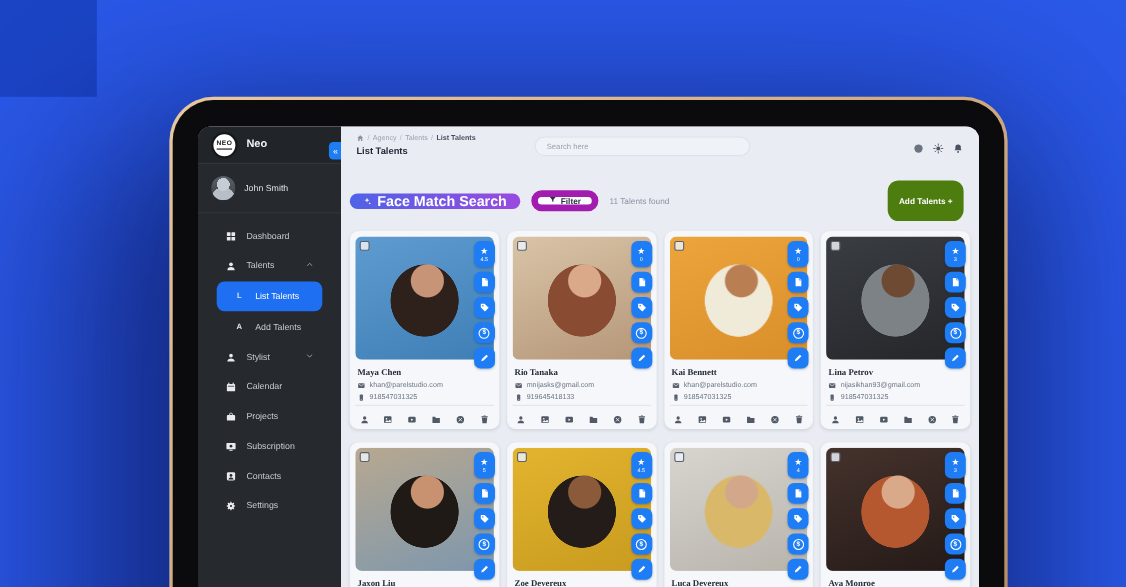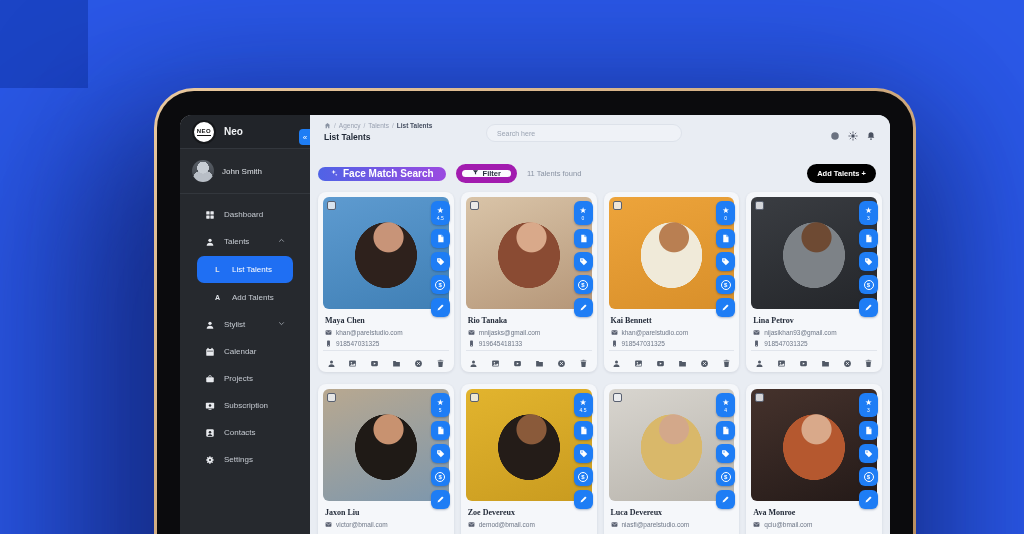--- a/index.html
+++ b/index.html
@@ -48,28 +48,28 @@
     background:#eff2f7; border:1px solid #dde2ea; font-size:7px; color:#586072; padding:0 10px; outline:none; }
   .search::placeholder { color:#9aa3b2; }
   .h-icons { position:absolute; right:14px; top:12px; display:flex; gap:8px; align-items:center; }
   .h-ic { width:10px; height:10px; color:#4a5160; cursor:pointer; }
   .h-ic svg { width:10px; height:10px; }
   .h-ic.globe { color:#6b7280; }
 
   
   .toolbar { display:flex; align-items:center; gap:10px; margin:7px 14px 0 8px; }
   .btn-face { display:flex; align-items:center; gap:5px; height:14px; padding:0 12px; border:none; cursor:pointer;
-    border-radius:11px; background:linear-gradient(90deg,#4f63e6,#9b4ae0); color:#fff; font-size:10px; font-weight:bold; }
+    border-radius:11px; background:linear-gradient(90deg,#4f63e6,#9b4ae0); color:#fff; font-size:13px; font-weight:bold; }
   .btn-face svg { width:8px; height:8px; }
   .btn-filter { display:flex; align-items:center; gap:4px; height:19px; padding:0 10px; cursor:pointer;
     border-radius:10px; background:#fbfcfe; border:6px solid #a21caf; color:#2a3140; font-size:7.5px; font-weight:bold; }
   .btn-filter svg { width:7px; height:7px; }
   .results { font-size:7.5px; color:#8a93a3; }
-  .btn-add { margin-left:auto; height:19px; padding:0 10px; border:none; cursor:pointer;
-    border-radius:10px; background:#000000; color:#fff; font-size:7.5px; font-weight:bold; }
+  .btn-add { margin-left:auto; height:37px; padding:0 10px; border:none; cursor:pointer;
+    border-radius:10px; background:#4d7c0f; color:#fff; font-size:7.5px; font-weight:bold; }
 
   
   .grid { display:grid; grid-template-columns:repeat(4,1fr); gap:12px 7px; margin:9px 8px 0 8px; }
   .card { position:relative; background:#f5f7fa; border-radius:8px; padding:5px; height:180px;
     display:flex; flex-direction:column; box-shadow:0 1px 3px rgba(20,30,60,.10); }
   .photo { height:112px; border-radius:6px; position:relative; }
   .grip { position:absolute; left:4px; top:4px; width:9px; height:9px; border:1.5px solid #596070;
     background:rgba(238,241,245,.85); border-radius:2px; cursor:pointer; }
   .stack { position:absolute; right:4px; top:9px; display:flex; flex-direction:column; gap:4px; align-items:center; }
   .act { border:none; background:#1e7df5; color:#fff; width:19px; height:19px; border-radius:6px; cursor:pointer;

